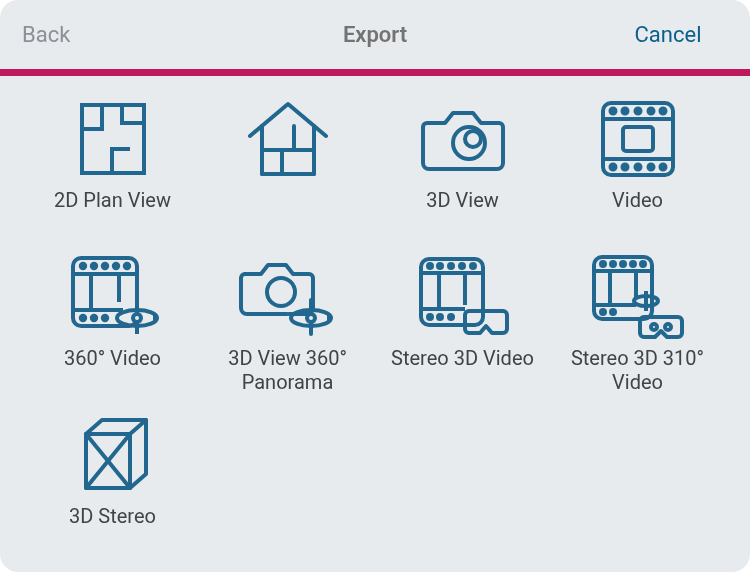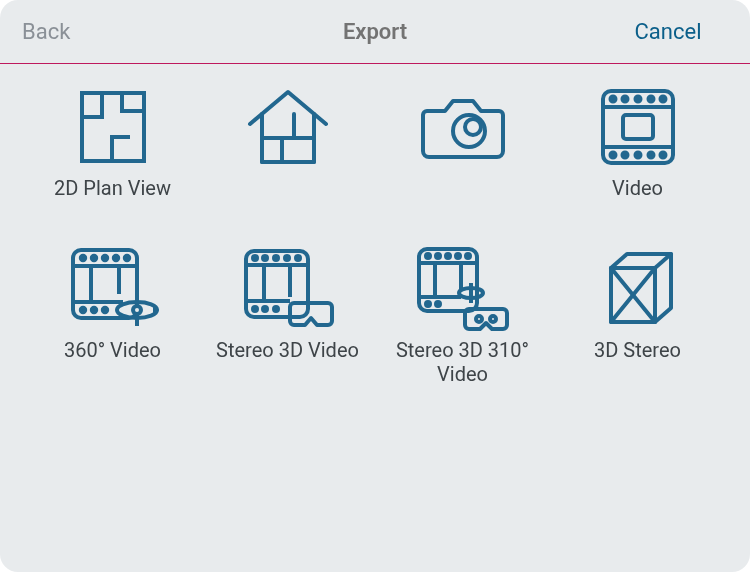--- a/index.html
+++ b/index.html
@@ -15,23 +15,23 @@
       height: 572px;
       background: #e8ebed;
       border-radius: 18px;
       display: flex;
       flex-direction: column;
     }
     .header {
       display: flex;
       align-items: center;
       justify-content: space-between;
-      height: 64px;
+      height: 76px;
       padding: 0 22px;
-      border-bottom: 1px solid #be185d;
+      border-bottom: 7px solid #be185d;
     }
     .header-left {
       width: 120px;
       text-align: left;
       color: #8a9097;
       font-size: 22px;
       font-weight: 400;
     }
     .header-title {
       flex: 1;
@@ -131,20 +131,21 @@
     <div class="tile">
       <div class="icon">
         <svg width="100" height="80" viewBox="0 0 100 80">
           <g fill="none" stroke="#22678f" stroke-width="4" stroke-linejoin="round" stroke-linecap="round">
             <path d="M14 24 h18 l8 -10 h20 l8 10 h18 a4 4 0 0 1 4 4 v36 a6 6 0 0 1 -6 6 h-68 a6 6 0 0 1 -6 -6 v-36 a4 4 0 0 1 4 -4 z"></path>
             <circle cx="56" cy="44" r="16"></circle>
             <circle cx="60" cy="40" r="8"></circle>
           </g>
         </svg>
       </div>
+      <div class="label">3D View</div>
     </div>
 
     <div class="tile">
       <div class="icon">
         <svg width="90" height="84" viewBox="0 0 90 84">
           <g fill="none" stroke="#22678f" stroke-width="4" stroke-linejoin="round">
             <rect x="10" y="6" width="70" height="72" rx="8"></rect>
             <line x1="10" y1="22" x2="80" y2="22"></line>
             <line x1="10" y1="62" x2="80" y2="62"></line>
             <rect x="30" y="30" width="30" height="24" rx="3"></rect>
@@ -185,20 +186,37 @@
             <ellipse cx="74" cy="66" rx="20" ry="8"></ellipse>
             <line x1="74" y1="48" x2="74" y2="82"></line>
             <polygon points="90,60 96,66 90,72" fill="#22678f" stroke="none"></polygon>
             <circle cx="74" cy="66" r="4" fill="#e8ebed"></circle>
           </g>
         </svg>
       </div>
       <div class="label">360° Video</div>
     </div>
 
+    <div class="tile">
+      <div class="icon">
+        <svg width="110" height="90" viewBox="0 0 110 90">
+          <g fill="none" stroke="#22678f" stroke-width="4" stroke-linejoin="round" stroke-linecap="round">
+            <path d="M12 22 h16 l7 -9 h18 l7 9 h16 a4 4 0 0 1 4 4 v30 a6 6 0 0 1 -6 6 h-18"></path>
+            <path d="M12 22 a4 4 0 0 0 -4 4 v30 a6 6 0 0 0 6 6 h40"></path>
+            <circle cx="48" cy="40" r="14"></circle>
+
+            <ellipse cx="78" cy="66" rx="20" ry="8"></ellipse>
+            <line x1="78" y1="48" x2="78" y2="82"></line>
+            <polygon points="94,60 100,66 94,72" fill="#22678f" stroke="none"></polygon>
+            <circle cx="78" cy="66" r="4" fill="#e8ebed"></circle>
+          </g>
+        </svg>
+      </div>
+      <div class="label">3D View 360° Panorama</div>
+    </div>
 
     <div class="tile">
       <div class="icon">
         <svg width="100" height="88" viewBox="0 0 100 88">
           <g fill="none" stroke="#22678f" stroke-width="4" stroke-linejoin="round">
             <rect x="8" y="6" width="62" height="66" rx="8"></rect>
             <line x1="8" y1="20" x2="70" y2="20"></line>
             <line x1="8" y1="56" x2="52" y2="56"></line>
             <circle cx="17" cy="13" r="2" fill="#22678f"></circle>
             <circle cx="27" cy="13" r="2" fill="#22678f"></circle>

